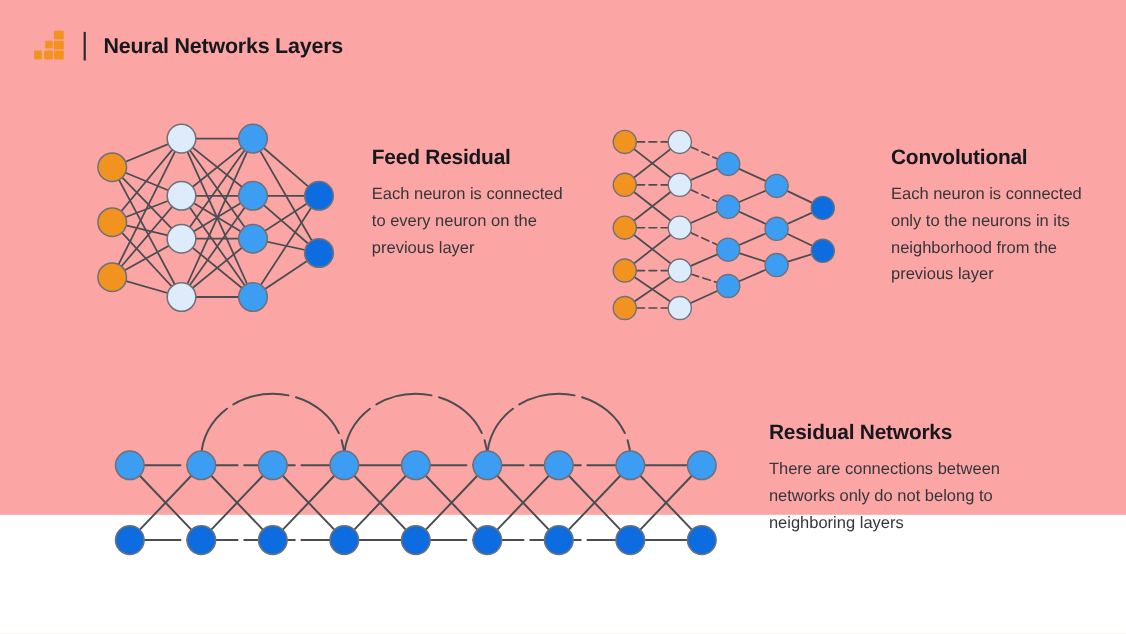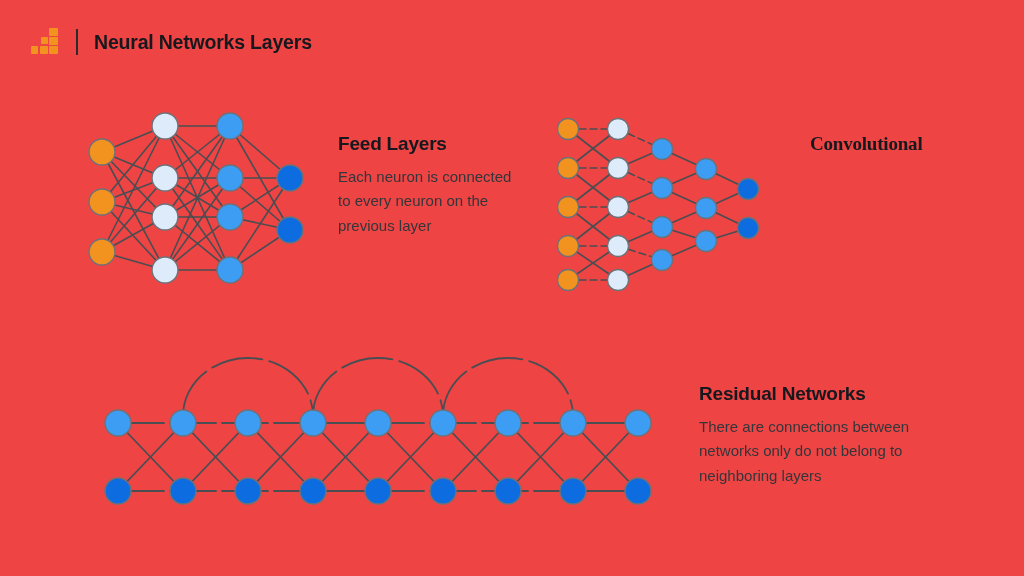--- a/index.html
+++ b/index.html
@@ -5,22 +5,22 @@
   * { box-sizing: border-box; }
   html, body {
     margin: 0; padding: 0;
     width: 1024px; height: 576px;
     background: #ffffff;
     font-family: "Liberation Sans", sans-serif;
     overflow: hidden;
   }
   #page {
     position: relative;
-    width: 1024px; height: 576px;
-    background: #ef4444;
+    width: 1024px; height: 468px;
+    background: #fca5a5;
   }
 
   
   #header {
     position: absolute;
     left: 30px; top: 28px;
     display: flex;
     align-items: center;
     gap: 16px;
   }
@@ -52,21 +52,21 @@
   }
   .block-body {
     font-size: 15px;
     line-height: 1.62;
     color: #33363b;
     margin: 0;
   }
 
   
   #sec-feedforward-text { left: 338px; top: 133px; width: 190px; }
-  #sec-convolutional-text { left: 810px; top: 133px; width: 180px; font-family: Liberation Serif, serif; }
+  #sec-convolutional-text { left: 810px; top: 133px; width: 180px; }
   #sec-residual-text { left: 699px; top: 383px; width: 230px; }
 
   #diagram-feedforward { left: 75px; top: 100px; width: 240px; height: 195px; }
   #diagram-convolutional { left: 548px; top: 105px; width: 225px; height: 195px; }
   #diagram-residual { left: 90px; top: 358px; width: 580px; height: 160px; }
 
   svg { display: block; overflow: visible; }
 </style>
 </head>
 <body>
@@ -141,21 +141,21 @@
         <circle cx="155" cy="78" r="13" fill="#3C9DF2"></circle>
         <circle cx="155" cy="117" r="13" fill="#3C9DF2"></circle>
         <circle cx="155" cy="170" r="13" fill="#3C9DF2"></circle>
         <circle cx="215" cy="78" r="13" fill="#0C6CE0"></circle>
         <circle cx="215" cy="130" r="13" fill="#0C6CE0"></circle>
       </g>
     </svg>
   </div>
 
   <div class="section textblock" id="sec-feedforward-text">
-    <h2 class="block-title">Feed Layers</h2>
+    <h2 class="block-title">Feed Residual</h2>
     <p class="block-body">Each neuron is connected to every neuron on the previous layer</p>
   </div>
 
   <div class="diagram" id="diagram-convolutional">
     <svg width="225" height="195" viewBox="0 0 225 195">
       <g stroke="#4A4D52" stroke-width="1.5" fill="none" stroke-linecap="round" stroke-dasharray="7 4">
 
         <line x1="20" y1="24" x2="70" y2="24"></line>
         <line x1="20" y1="63" x2="70" y2="63"></line>
         <line x1="20" y1="102" x2="70" y2="102"></line>
@@ -214,20 +214,21 @@
         <circle cx="158" cy="103" r="10.5" fill="#3C9DF2"></circle>
         <circle cx="158" cy="136" r="10.5" fill="#3C9DF2"></circle>
         <circle cx="200" cy="84" r="10.5" fill="#0C6CE0"></circle>
         <circle cx="200" cy="123" r="10.5" fill="#0C6CE0"></circle>
       </g>
     </svg>
   </div>
 
   <div class="section textblock" id="sec-convolutional-text">
     <h2 class="block-title">Convolutional</h2>
+    <p class="block-body">Each neuron is connected only to the neurons in its neighborhood from the previous layer</p>
   </div>
 
   <div class="diagram" id="diagram-residual">
     <svg width="580" height="160" viewBox="0 0 580 160">
 
       <g stroke="#4A4D52" stroke-width="1.8" fill="none" stroke-linecap="round" stroke-dasharray="46 6">
         <line x1="28" y1="65" x2="548" y2="65"></line>
         <line x1="28" y1="133" x2="548" y2="133"></line>
       </g>
       <g stroke="#4A4D52" stroke-width="1.8" fill="none" stroke-linecap="round">

